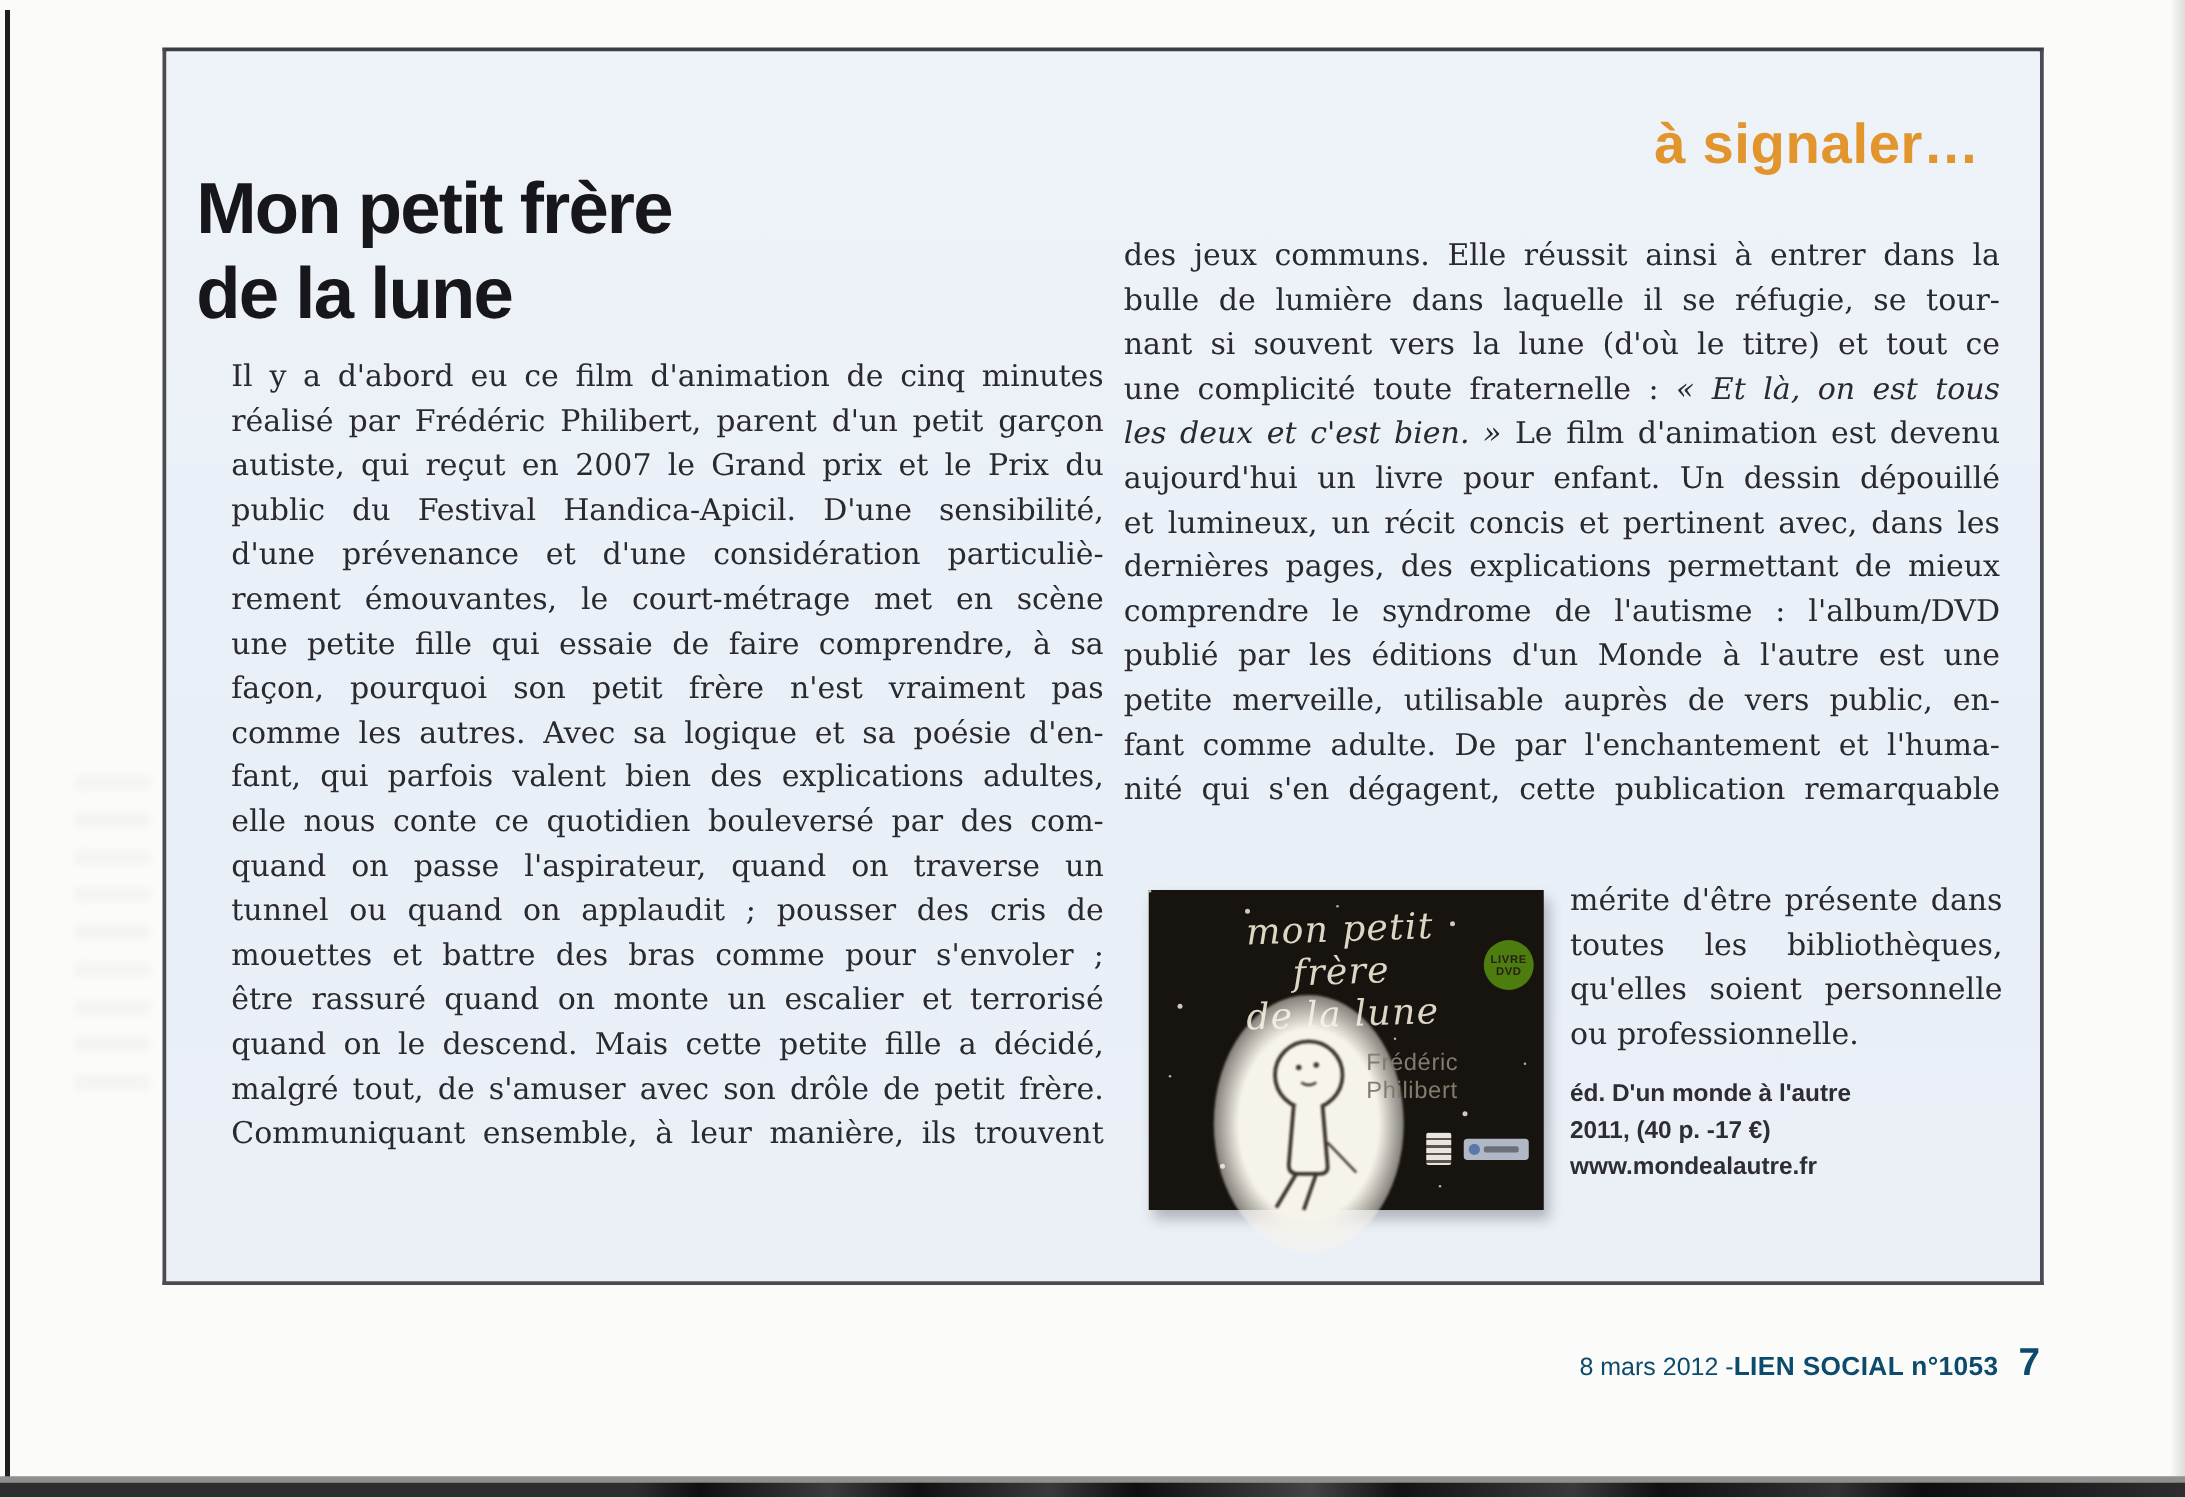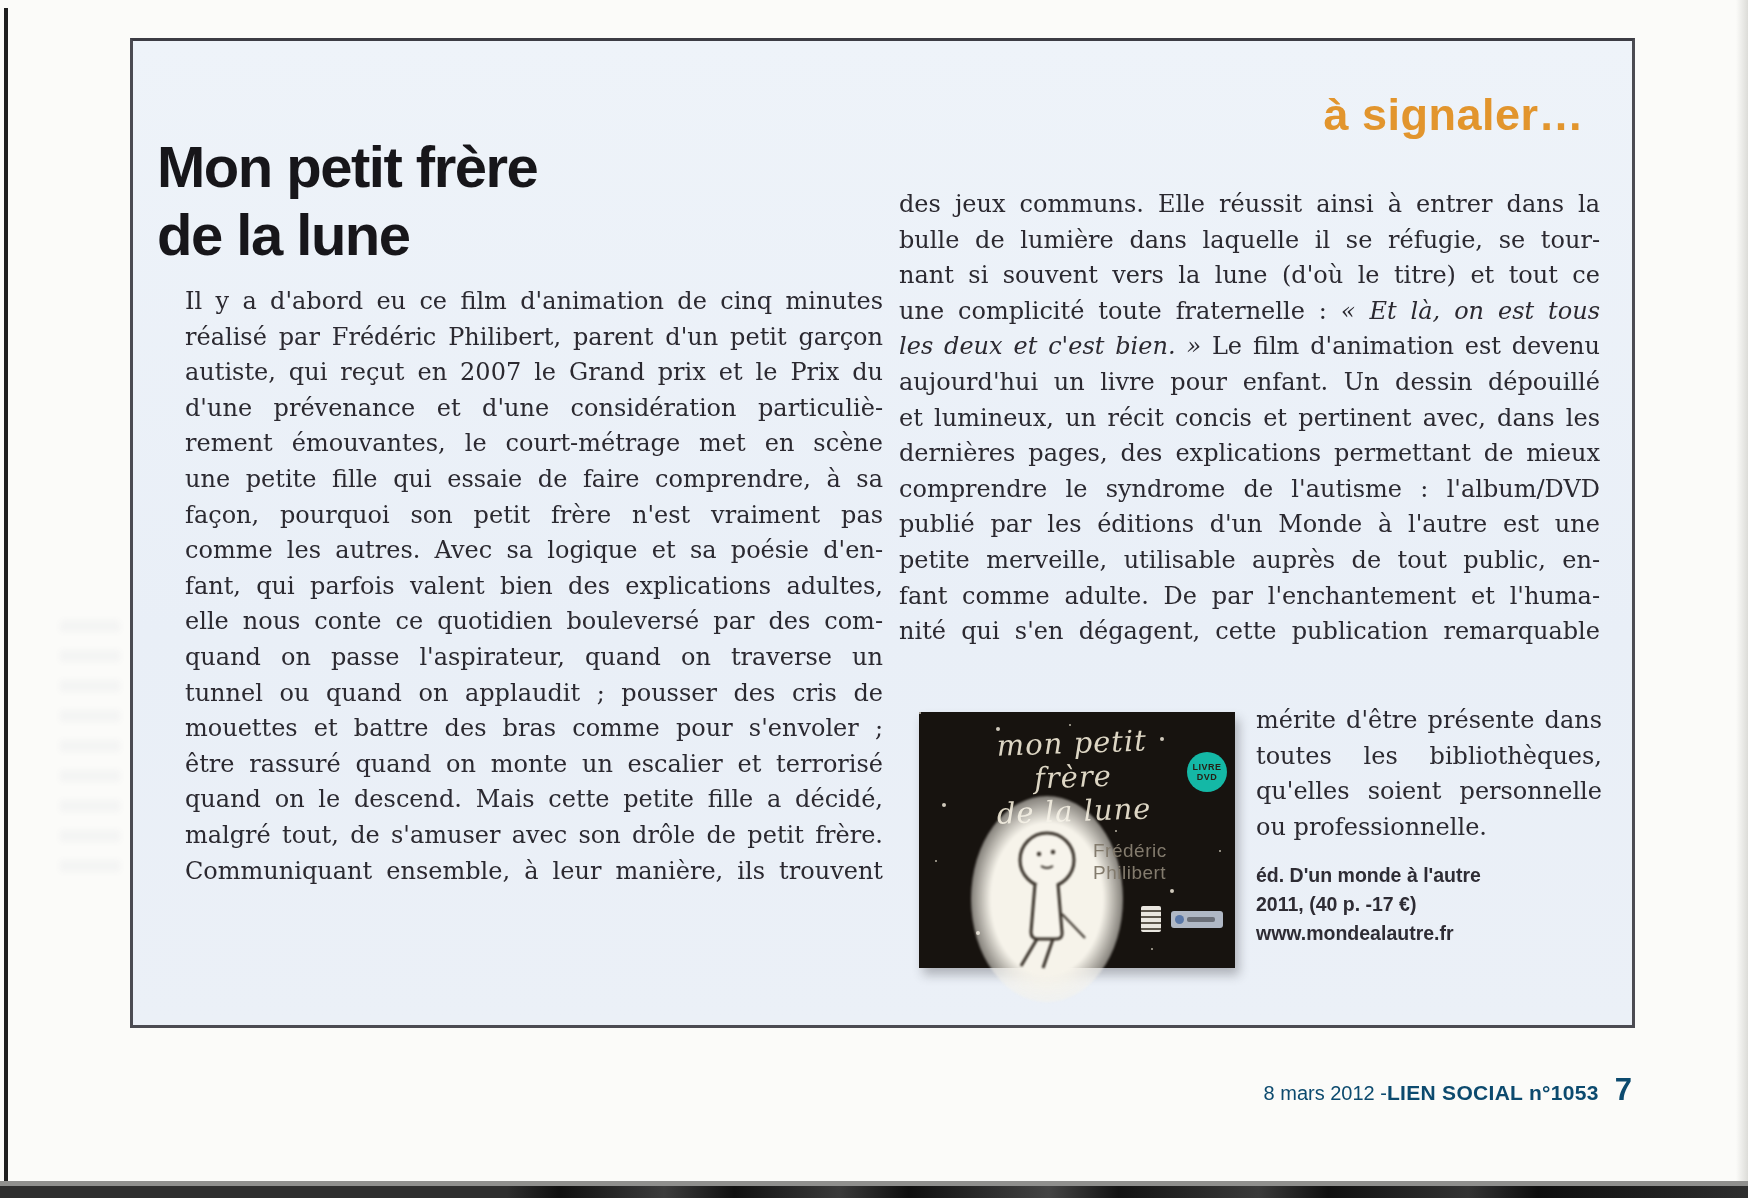--- a/index.html
+++ b/index.html
@@ -58,21 +58,21 @@
         background:radial-gradient(ellipse at center,#f6f3ea 52%,rgba(246,243,234,.45) 72%,rgba(246,243,234,0) 86%);
         filter:blur(1px);}
   .glow{overflow:visible;}
   .glow svg{position:absolute;left:16px;top:22px;}
   .stars{position:absolute;left:0;top:0;width:2px;height:2px;background:#cfc9bb;border-radius:50%;
      box-shadow:78px 16px 0 1px #cfc9bb, 150px 12px 0 0 #b9b3a5, 242px 26px 0 1px #cfc9bb,
        292px 72px 0 0 #b9b3a5, 24px 92px 0 1px #cfc9bb, 16px 148px 0 0 #b9b3a5,
        58px 220px 0 1px #cfc9bb, 196px 118px 0 0 #b9b3a5, 252px 178px 0 1px #cfc9bb,
        300px 138px 0 0 #b9b3a5, 232px 236px 0 0 #b9b3a5, 120px 246px 0 0 #9b9589;}
   .badge{position:absolute;left:268px;top:40px;width:40px;height:40px;border-radius:50%;
-         background:#14b8a6;color:#262016;display:flex;flex-direction:column;align-items:center;
+         background:#4d7c0f;color:#262016;display:flex;flex-direction:column;align-items:center;
          justify-content:center;font-family:"Liberation Sans",sans-serif;font-weight:700;
          font-size:9px;line-height:10px;text-transform:uppercase;letter-spacing:.5px;}
   .author{position:absolute;left:174px;top:128px;font-family:"Liberation Sans",sans-serif;
           font-size:19px;color:#837b6d;letter-spacing:.5px;}
   .logo1{position:absolute;left:222px;top:194px;width:20px;height:26px;border-radius:2px;
          background:repeating-linear-gradient(180deg,#e9e6df 0 4px,#5c564c 4px 6px);}
   .logo2{position:absolute;left:252px;top:199px;width:52px;height:17px;border-radius:3px;
          background:rgba(203,214,229,.85);display:flex;align-items:center;padding-left:4px;box-sizing:border-box;}
   .logo2 i{display:block;width:9px;height:9px;border-radius:50%;background:#5a78a8;margin-right:3px;}
   .logo2 b{display:block;width:28px;height:5px;background:#6b6f78;border-radius:2px;}
@@ -102,20 +102,21 @@
 
     <div class="title">
       <div>Mon petit frère</div>
       <div>de la lune</div>
     </div>
 
     <div class="col col-left">
         <div class="tline"><span>Il y a d'abord eu ce film d'animation de cinq minutes</span></div>
         <div class="tline"><span>réalisé par Frédéric Philibert, parent d'un petit garçon</span></div>
         <div class="tline"><span>autiste, qui reçut en 2007 le Grand prix et le Prix du</span></div>
+        <div class="tline"><span>public du Festival Handica-Apicil. D'une sensibilité,</span></div>
         <div class="tline"><span>d'une prévenance et d'une considération particuliè-</span></div>
         <div class="tline"><span>rement émouvantes, le court-métrage met en scène</span></div>
         <div class="tline"><span>une petite fille qui essaie de faire comprendre, à sa</span></div>
         <div class="tline"><span>façon, pourquoi son petit frère n'est vraiment pas</span></div>
         <div class="tline"><span>comme les autres. Avec sa logique et sa poésie d'en-</span></div>
         <div class="tline"><span>fant, qui parfois valent bien des explications adultes,</span></div>
         <div class="tline"><span>elle nous conte ce quotidien bouleversé par des com-</span></div>
         <div class="tline"><span>quand on passe l'aspirateur, quand on traverse un</span></div>
         <div class="tline"><span>tunnel ou quand on applaudit ; pousser des cris de</span></div>
         <div class="tline"><span>mouettes et battre des bras comme pour s'envoler ;</span></div>
@@ -129,21 +130,21 @@
         <div class="tline"><span>des jeux communs. Elle réussit ainsi à entrer dans la</span></div>
         <div class="tline"><span>bulle de lumière dans laquelle il se réfugie, se tour-</span></div>
         <div class="tline"><span>nant si souvent vers la lune (d'où le titre) et tout ce</span></div>
         <div class="tline"><span>une complicité toute fraternelle : </span><span class="it">« Et là, on est tous</span></div>
         <div class="tline"><span class="it">les deux et c'est bien. »</span><span> Le film d'animation est devenu</span></div>
         <div class="tline"><span>aujourd'hui un livre pour enfant. Un dessin dépouillé</span></div>
         <div class="tline"><span>et lumineux, un récit concis et pertinent avec, dans les</span></div>
         <div class="tline"><span>dernières pages, des explications permettant de mieux</span></div>
         <div class="tline"><span>comprendre le syndrome de l'autisme : l'album/DVD</span></div>
         <div class="tline"><span>publié par les éditions d'un Monde à l'autre est une</span></div>
-        <div class="tline"><span>petite merveille, utilisable auprès de tout public, en-</span></div>
+        <div class="tline"><span>petite merveille, utilisable auprès de vers public, en-</span></div>
         <div class="tline"><span>fant comme adulte. De par l'enchantement et l'huma-</span></div>
         <div class="tline"><span>nité qui s'en dégagent, cette publication remarquable</span></div>
       </div>
 
     <div class="col col-right-narrow">
         <div class="tline"><span>mérite d'être présente dans</span></div>
         <div class="tline"><span>toutes les bibliothèques,</span></div>
         <div class="tline"><span>qu'elles soient personnelle</span></div>
         <div class="tline noj"><span>ou professionnelle.</span></div>
       </div>

